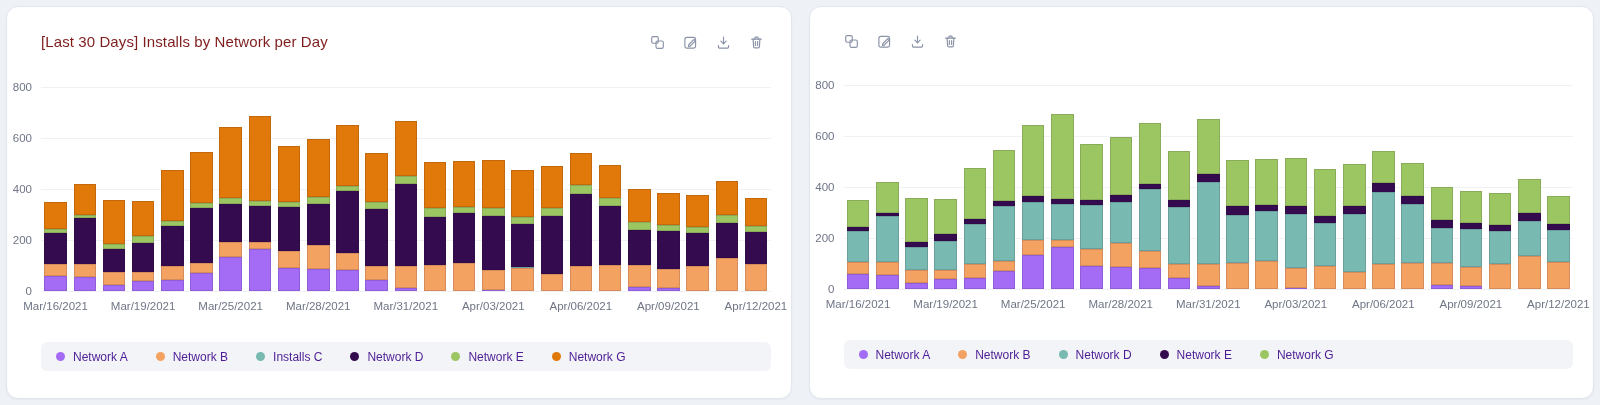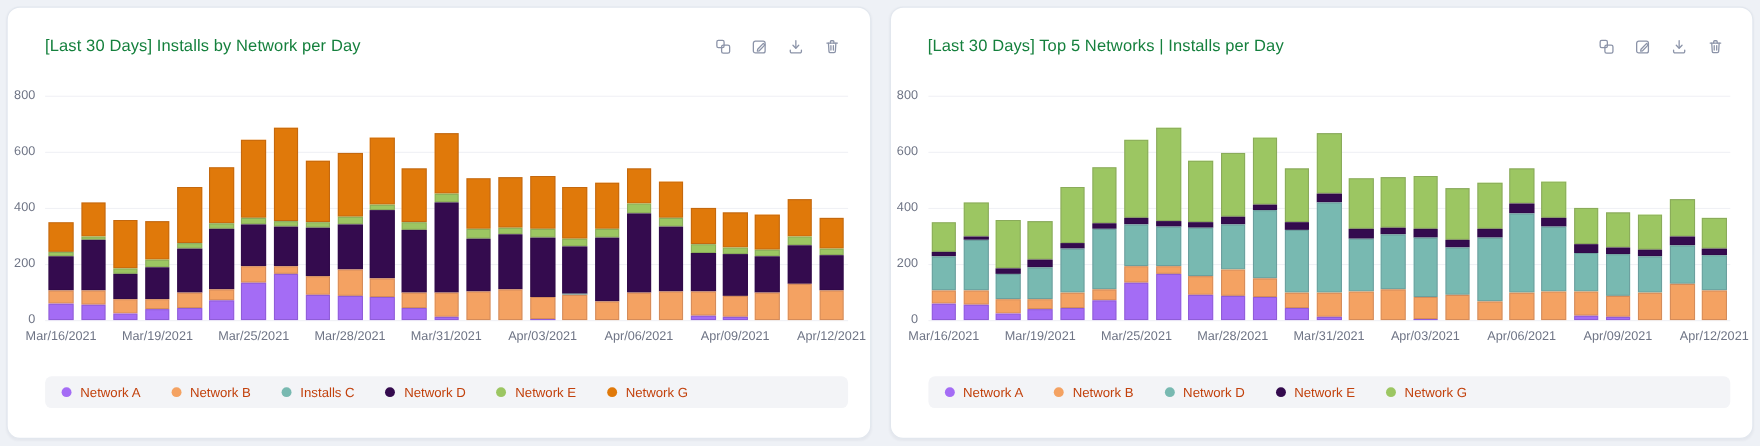--- a/index.html
+++ b/index.html
@@ -9,21 +9,21 @@
     font-family:"Liberation Sans", sans-serif;
     -webkit-font-smoothing:antialiased;
   }
   .page{display:flex;gap:17px;padding:6px;box-sizing:border-box;height:100%;}
   .panel{
     flex:1;background:#ffffff;border:1px solid #e2e7ee;border-radius:12px;
     box-sizing:border-box;display:flex;flex-direction:column;overflow:hidden;
     box-shadow:0 1px 2px rgba(16,24,40,0.04);
   }
   .panel-header{display:flex;justify-content:space-between;align-items:center;padding:26px 26px 0 34px;}
-  .panel-title{margin:0;font-size:15px;font-weight:500;color:#15803d;letter-spacing:.1px;line-height:18px;}
+  .panel-title{margin:0;font-size:15px;font-weight:500;color:#7f1d1d;letter-spacing:.1px;line-height:18px;}
   .toolbar{display:flex;gap:17px;align-items:center;}
   .tool-btn{background:none;border:none;padding:0;margin:0;width:16px;height:16px;cursor:pointer;color:#8b93a8;display:flex;align-items:center;justify-content:center;}
   .tool-btn svg{display:block;}
 
   .plot{position:relative;height:204px;margin:36px 20px 0 34px;}
   .gridline{position:absolute;left:0;right:0;height:1px;background:#f0f1f5;}
   .ytick{position:absolute;right:calc(100% + 9px);transform:translateY(-50%);font-size:11.5px;color:#6f7586;}
   .bars{position:absolute;left:0;right:0;top:0;bottom:0;display:flex;align-items:flex-end;}
   .bar-slot{flex:1;display:flex;justify-content:center;align-items:flex-end;height:100%;}
   .bar{width:77%;display:flex;flex-direction:column-reverse;}
@@ -31,21 +31,21 @@
 
   .xrow{position:relative;height:18px;margin:7px 20px 0 34px;}
   .xlabel{position:absolute;top:2px;transform:translateX(-50%);font-size:11.5px;color:#6f7586;white-space:nowrap;}
 
   .legend{
     margin:26px 20px 18px 34px;background:#f3f4f7;border-radius:6px;
     min-height:29px;display:flex;align-items:center;gap:28px;padding:0 15px;
   }
   .legend-item{display:flex;align-items:center;gap:8px;cursor:pointer;}
   .legend-dot{width:9px;height:9px;border-radius:50%;flex:none;}
-  .legend-label{font-size:12px;color:#c2410c;}
+  .legend-label{font-size:12px;color:#4c1d95;}
 </style>
 </head>
 <body>
 
 <div class="page">
 
   <section class="panel">
     <header class="panel-header">
       <h2 class="panel-title">[Last 30 Days] Installs by Network per Day</h2>
       <div class="toolbar">
@@ -343,21 +343,20 @@
         </div>
         <div class="legend-item">
           <span class="legend-dot" style="background: rgb(224, 121, 10);"></span>
           <span class="legend-label">Network G</span>
         </div>
       </div>
   </section>
 
   <section class="panel">
     <header class="panel-header">
-      <h2 class="panel-title">[Last 30 Days] Top 5 Networks | Installs per Day</h2>
       <div class="toolbar">
         <button class="tool-btn">
           <svg width="15" height="15" viewBox="0 0 16 16" fill="none" stroke="currentColor" stroke-width="1.25" stroke-linecap="round" stroke-linejoin="round">
             <rect x="1.8" y="1.8" width="7" height="7" rx="1.5"></rect>
             <rect x="6.4" y="6.4" width="7.8" height="7.8" rx="1.7"></rect>
           </svg>
         </button>
         <button class="tool-btn">
           <svg width="15" height="15" viewBox="0 0 16 16" fill="none" stroke="currentColor" stroke-width="1.25" stroke-linecap="round" stroke-linejoin="round">
             <rect x="2" y="2.6" width="11.4" height="11.4" rx="2"></rect>

